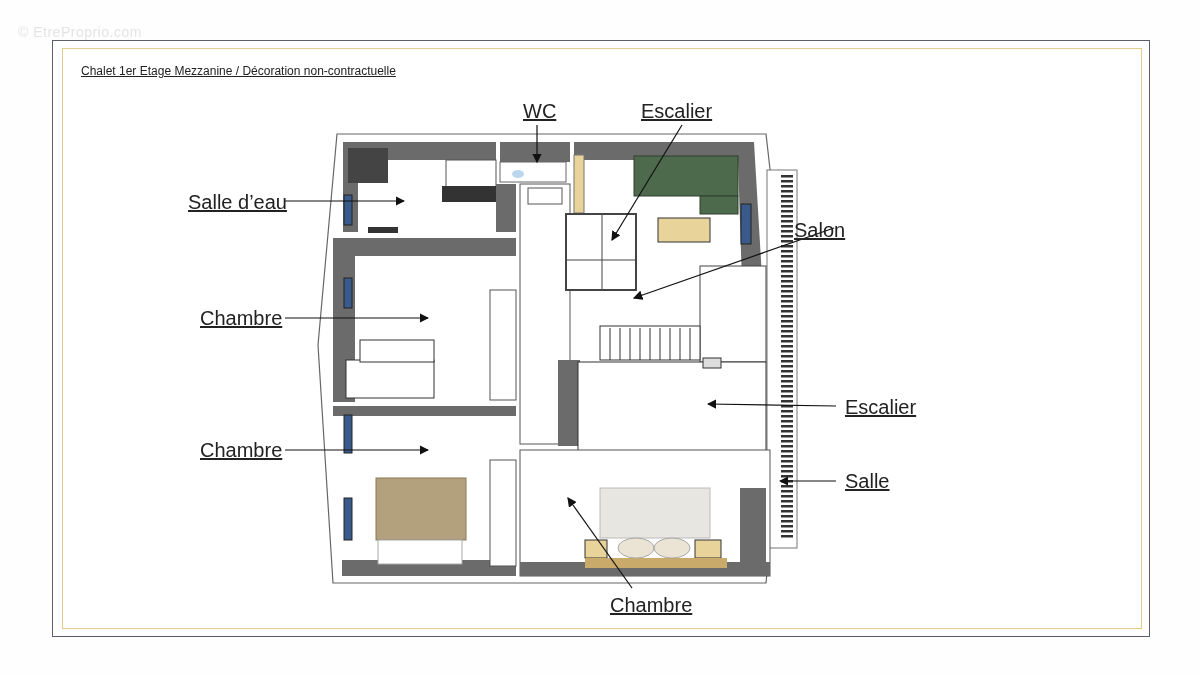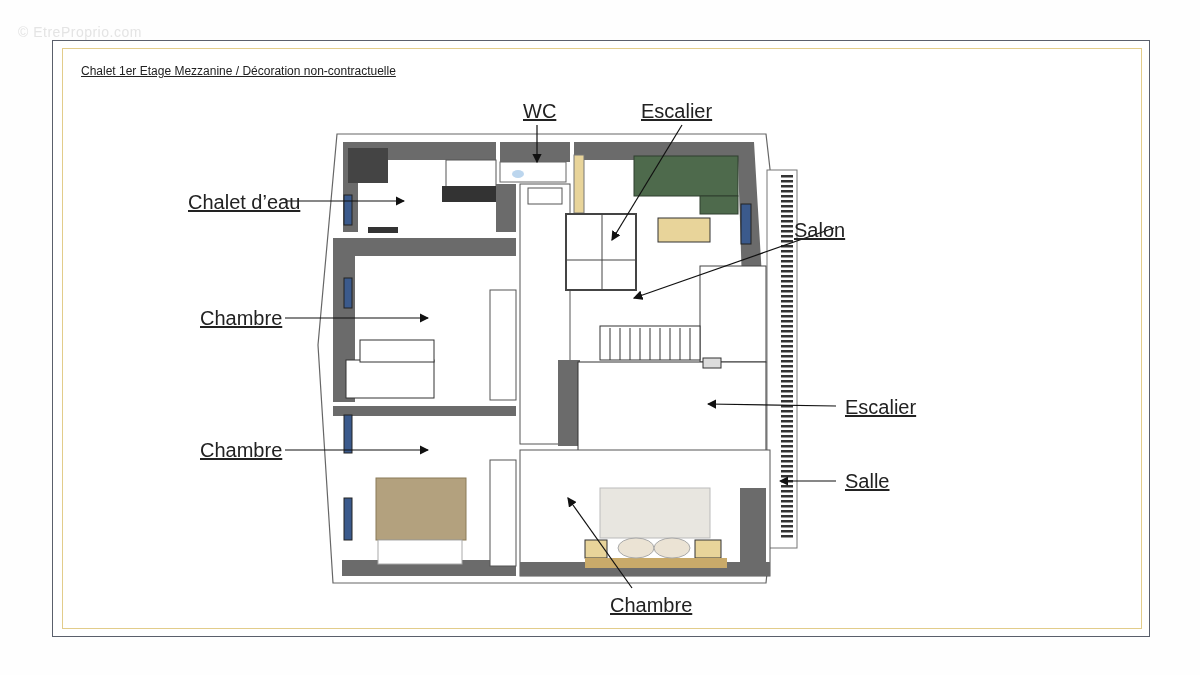--- a/index.html
+++ b/index.html
@@ -127,19 +127,19 @@
     <line x1="285" y1="318" x2="428" y2="318"></line>
     <line x1="836" y1="406" x2="708" y2="404"></line>
     <line x1="285" y1="450" x2="428" y2="450"></line>
     <line x1="836" y1="481" x2="780" y2="481"></line>
     <line x1="632" y1="588" x2="568" y2="498"></line>
   </g>
 </svg>
 
 <div class="label" style="left:523px; top:100px;">WC</div>
 <div class="label" style="left:641px; top:100px;">Escalier</div>
-<div class="label" style="left:188px; top:191px;">Chalet d’eau</div>
+<div class="label" style="left:188px; top:191px;">Salle d’eau</div>
 <div class="label" style="left:794px; top:219px;">Salon</div>
 <div class="label" style="left:200px; top:307px;">Chambre</div>
 <div class="label" style="left:845px; top:396px;">Escalier</div>
 <div class="label" style="left:200px; top:439px;">Chambre</div>
 <div class="label" style="left:845px; top:470px;">Salle</div>
 <div class="label" style="left:610px; top:594px;">Chambre</div>
 
 </body></html>

